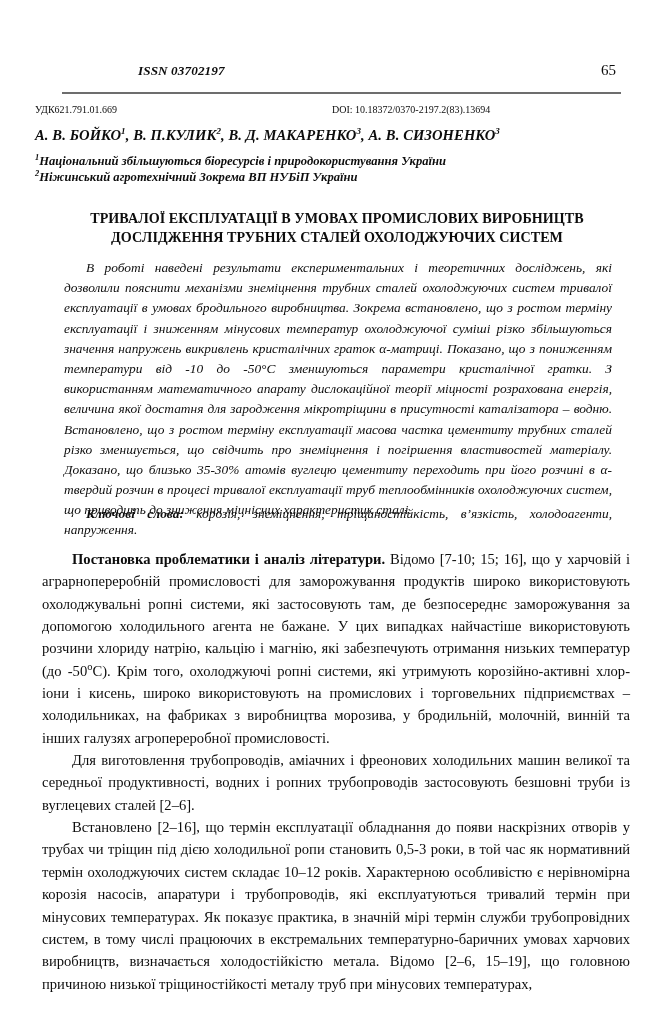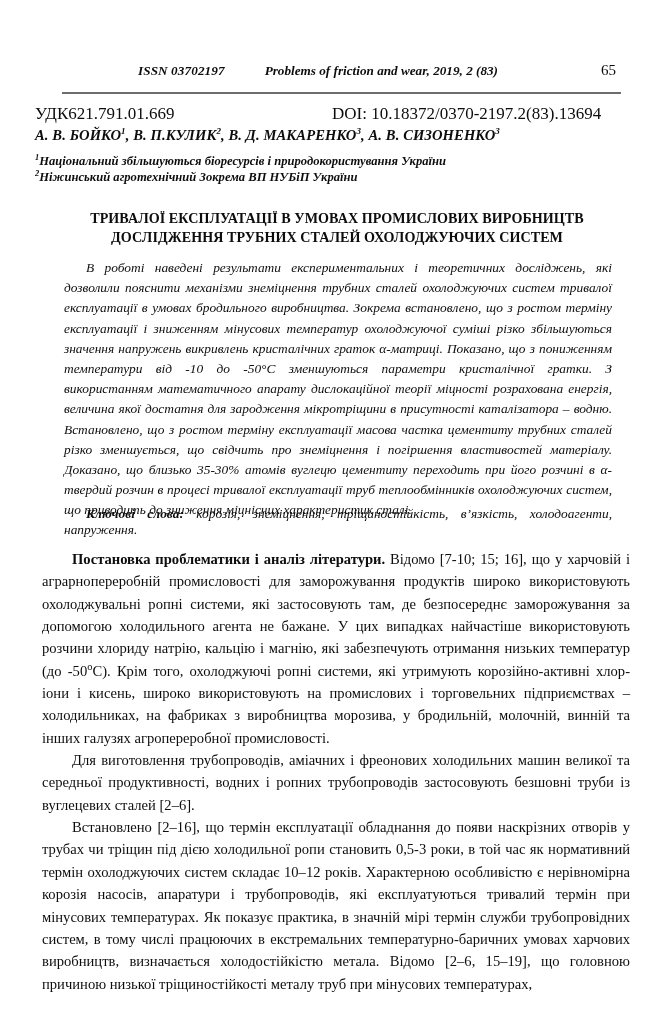--- a/index.html
+++ b/index.html
@@ -62,21 +62,21 @@
     background: #6d6d6d;
   }
 
   
   .ident-line {
     position: absolute;
     top: 89px;
     left: 35px;
     width: 600px;
     height: 22px;
-    font-size: 17px;
+    font-size: 10px;
   }
   .ident-udk {
     position: absolute;
     left: 0;
     top: 0;
     white-space: nowrap;
   }
   .ident-doi {
     position: absolute;
     left: 297px;
@@ -194,21 +194,20 @@
     line-height: 0;
   }
 </style>
 </head>
 <body>
 
 <div class="page">
 
   <div class="running-head">
     <span class="rh-issn">ISSN 03702197</span>
-    <span class="rh-journal">Problems of friction and wear, 2019, 2 (83)</span>
     <span class="rh-pageno">65</span>
   </div>
   <div class="head-rule"></div>
 
   <div class="ident-line">
     <span class="ident-udk">УДК621.791.01.669</span>
     <span class="ident-doi">DOI: 10.18372/0370-2197.2(83).13694</span>
   </div>
 
   <div class="authors">А. В. БОЙКО<sup>1</sup>, В. П.КУЛИК<sup>2</sup>, В. Д. МАКАРЕНКО<sup>3</sup>, А. В. СИЗОНЕНКО<sup>3</sup></div>

